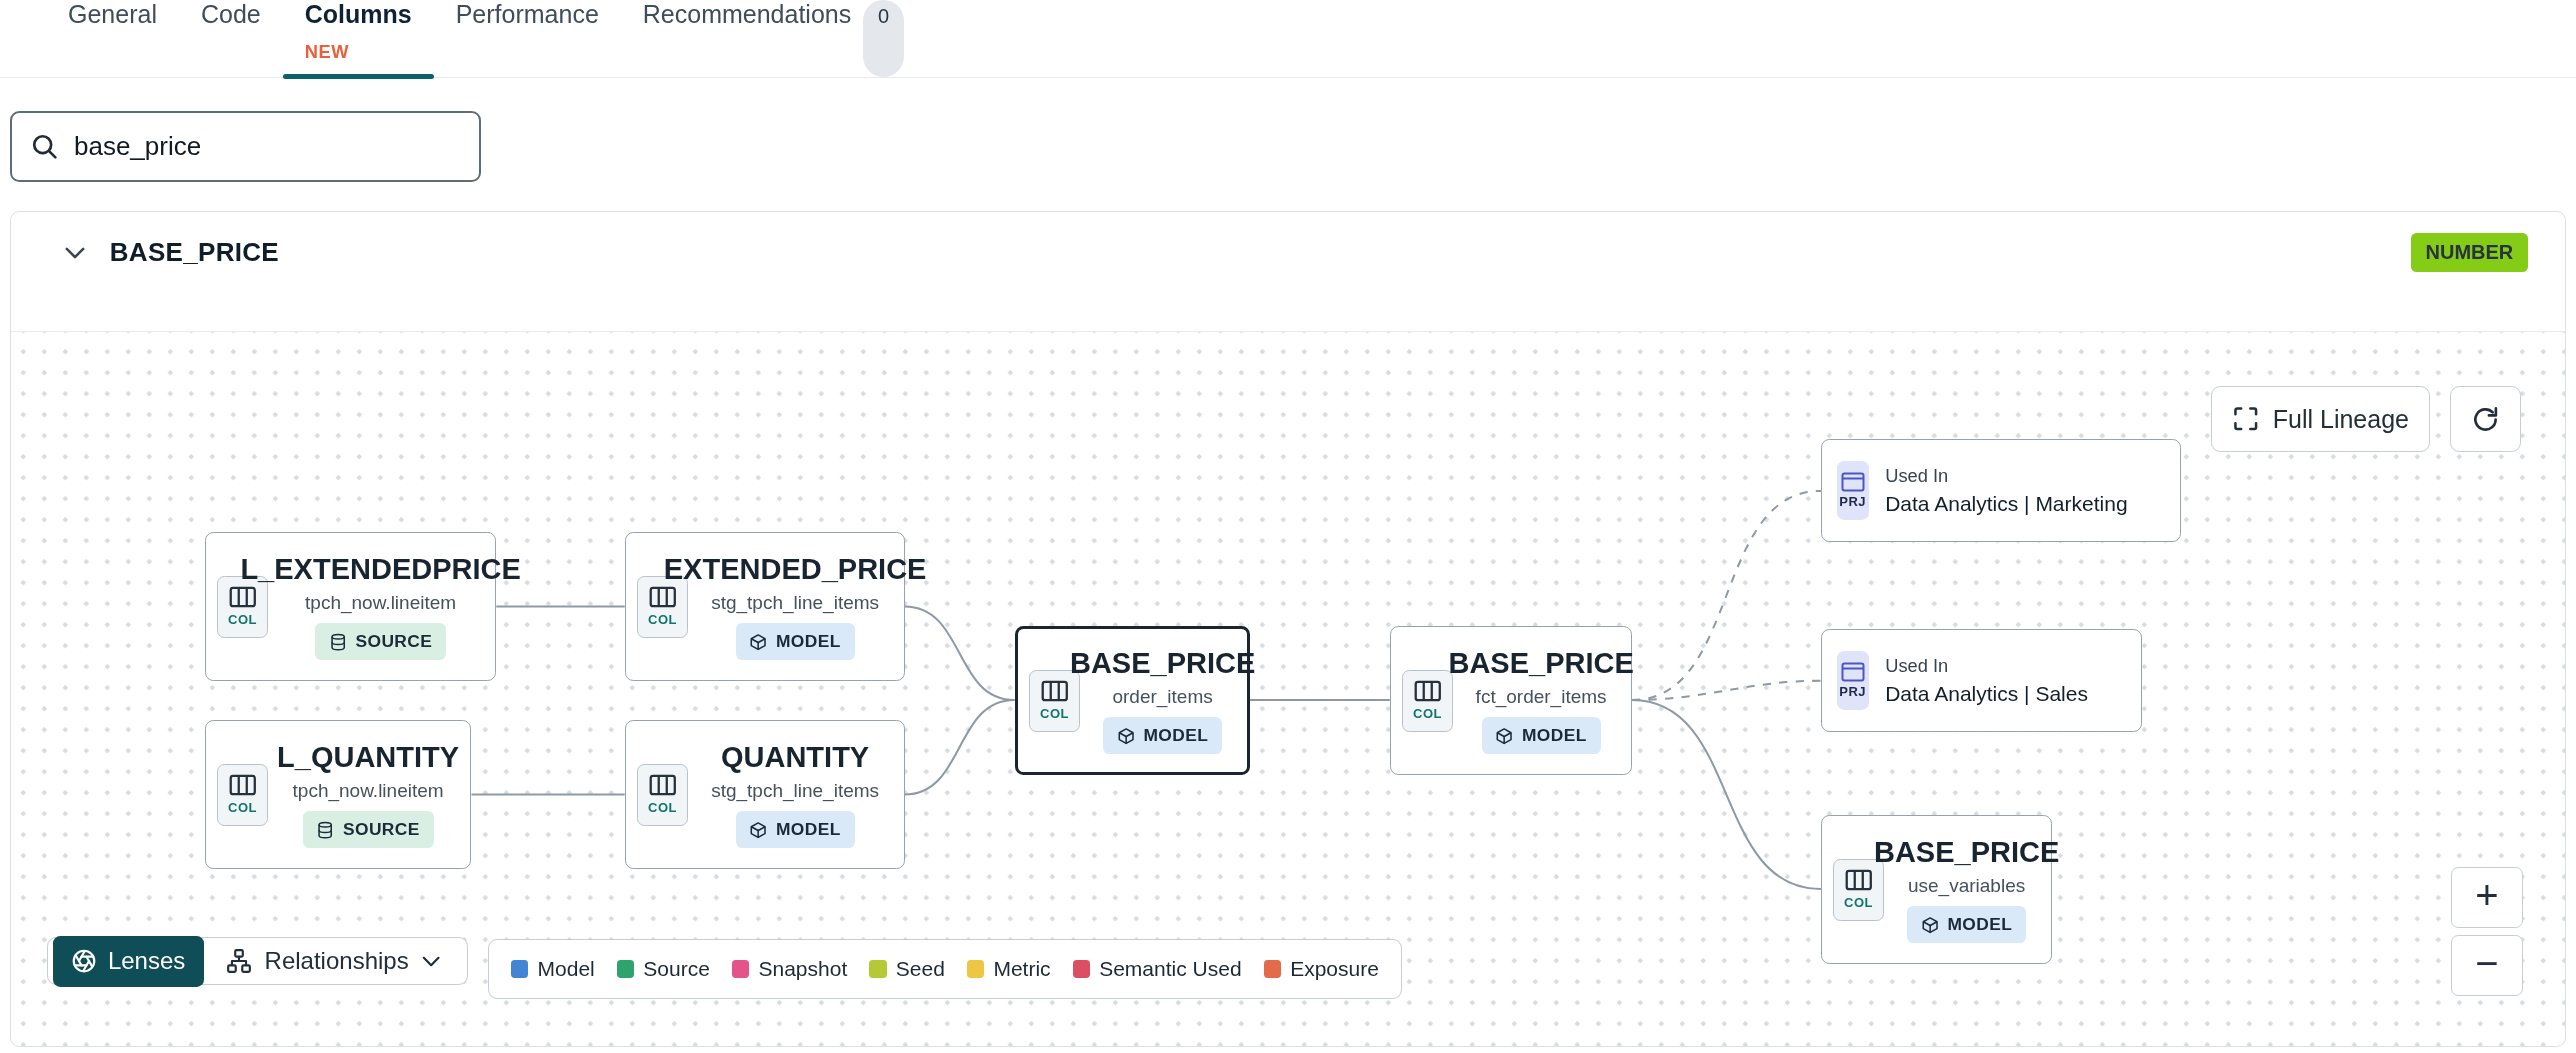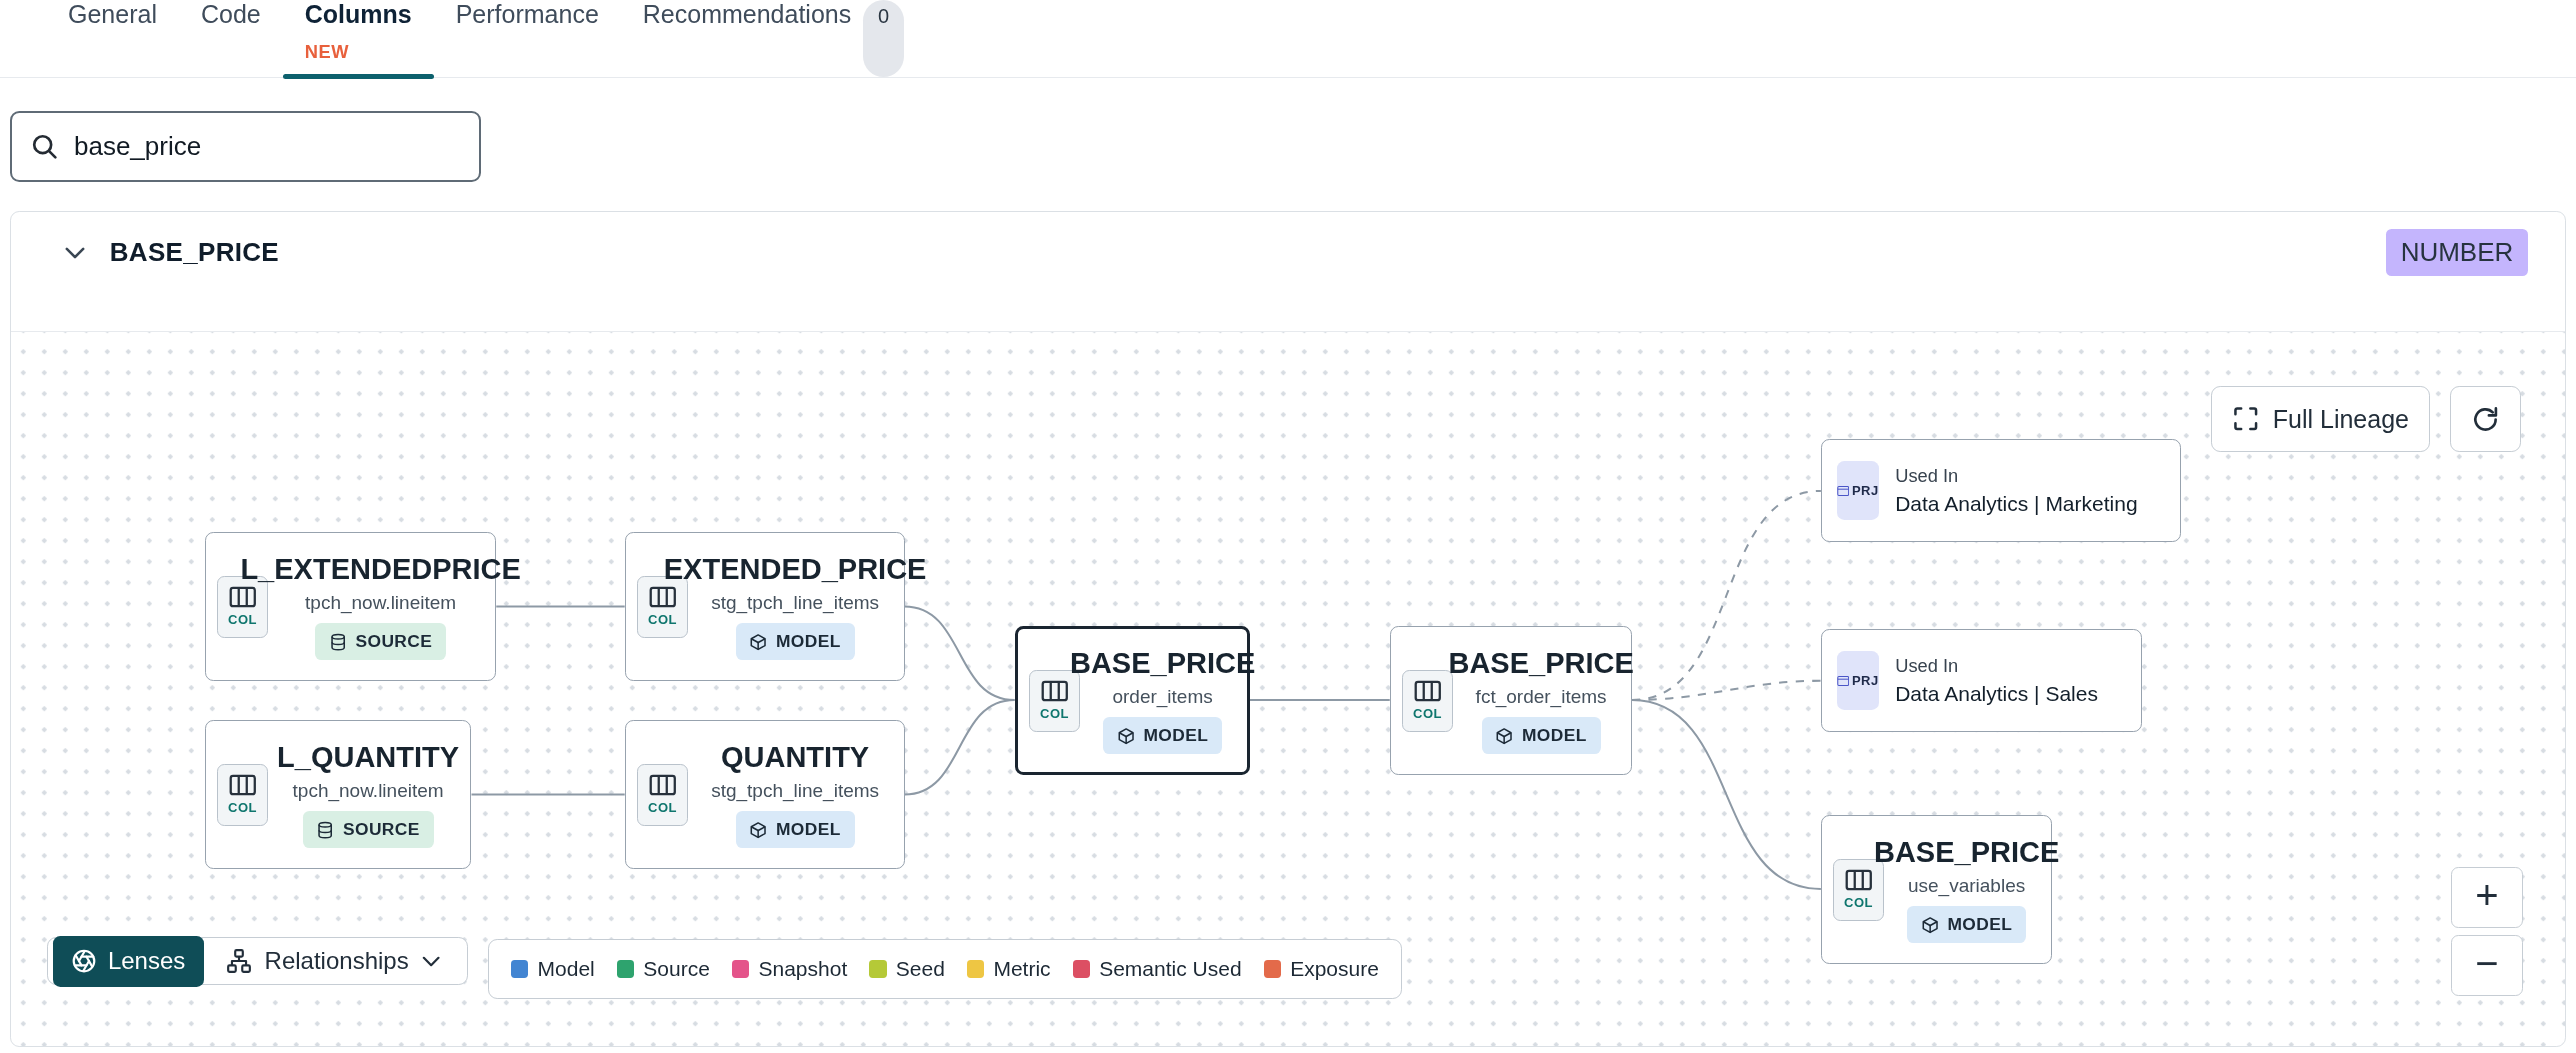--- a/index.html
+++ b/index.html
@@ -25,22 +25,22 @@
     font-family:inherit; color:#111a23; background:transparent; }
 
   
   .panel { margin:29px 10px 0; height:836px; border:1.8px solid #dbe0e5; border-radius:9.2px;
     overflow:hidden; background:#fff; position:relative; }
   .panel-head { height:119px; padding:11px 37px 0 27.5px; }
   .title-row { display:flex; align-items:center; gap:18.3px; height:59px; }
   .collapse-btn { width:33px; height:33px; display:flex; align-items:center;
     justify-content:center; margin-left:20px; cursor:pointer; }
   .col-name { font-size:26px; font-weight:700; color:#101d2b; letter-spacing:0.3px; }
-  .type-badge { margin-left:auto; background:#c4b5fd; border-radius:5.5px; padding:8.3px 14.7px;
-    font-size:26px; color:#27333f; }
+  .type-badge { margin-left:auto; background:#84cc16; border-radius:5.5px; padding:8.3px 14.7px;
+    font-size:20px; color:#27333f;font-weight:bold; }
   .col-desc { font-size:25px; color:#16222e; margin-top:3.7px; }
 
   
   .canvas { position:absolute; left:0; right:0; top:119px; bottom:0;
     border-top:1.8px solid #e7eaee;
     background-image:radial-gradient(circle, #d7dce2 2.1px, transparent 2.3px);
     background-size:21px 21px; background-position:1.8px 9.2px; }
   .edges { position:absolute; inset:0; }
   .edges path { fill:none; stroke:#8d99a5; stroke-width:2.2px; }
   .edges path.dashed { stroke-dasharray:9 9; }
@@ -53,22 +53,22 @@
     justify-content:center; gap:3.7px; flex:none; }
   .icon-label { font-size:13px; font-weight:700; letter-spacing:0.5px; color:#0f766e; }
   .node-text { flex:1; display:flex; flex-direction:column; align-items:center; gap:6.4px; min-width:0; }
   .node-title { font-size:29px; font-weight:700; color:#18242f; white-space:nowrap; }
   .node-sub { font-size:19px; color:#45515d; white-space:nowrap; }
   .badge { display:inline-flex; align-items:center; gap:8.3px; height:37px; padding:0 13.8px;
     border-radius:6.4px; font-size:17.4px; font-weight:700; letter-spacing:0.4px;
     color:#1c2a37; margin-top:2.8px; }
 
   .prj-node { gap:16.5px; padding:0 14.7px; }
-  .prjbox { width:42px; height:59px; background:#e0e4fa; border-radius:7.3px; display:flex;
-    flex-direction:row; align-items:center; justify-content:center; gap:2.8px; flex:none; }
+  .prjbox { width:32px; height:59px; background:#e0e4fa; border-radius:7.3px; display:flex;
+    flex-direction:column; align-items:center; justify-content:center; gap:2.8px; flex:none; }
   .prjbox .icon-label { color:#1f2a4a; }
   .prj-text { display:flex; flex-direction:column; gap:5.5px; align-items:flex-start; }
   .used-in { font-size:18.3px; color:#38434f; }
   .prj-title { font-size:21px; font-weight:500; color:#131f2b; white-space:nowrap; }
 
   .ctrl-btn { position:absolute; background:#fff; border:1.8px solid #c6cdd4; border-radius:9.2px;
     display:flex; align-items:center; justify-content:center; cursor:pointer; }
   .full-lineage { right:135px; top:54px; height:66px; padding:0 20px; gap:13px;
     font-size:25px; color:#222e3a; }
   .refresh { right:44px; top:54px; width:71px; height:66px; }

